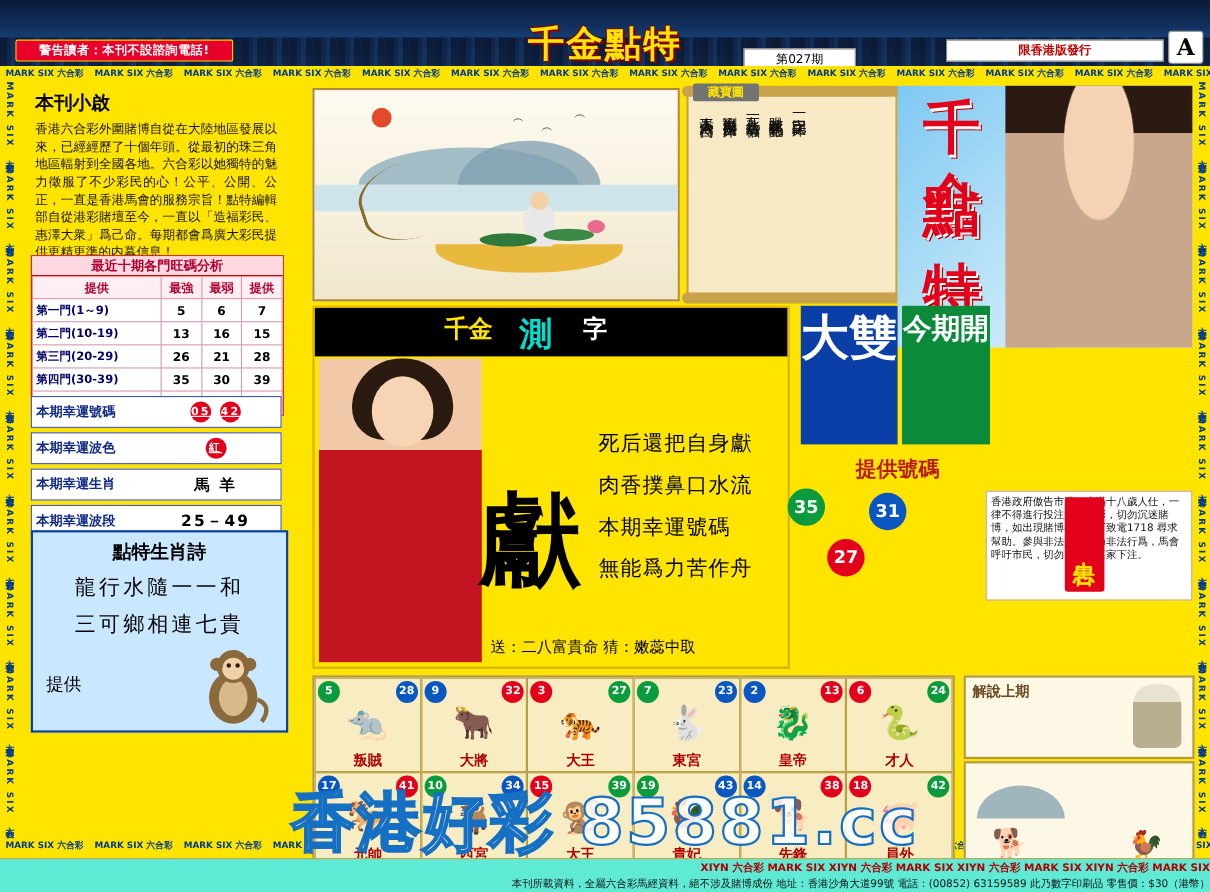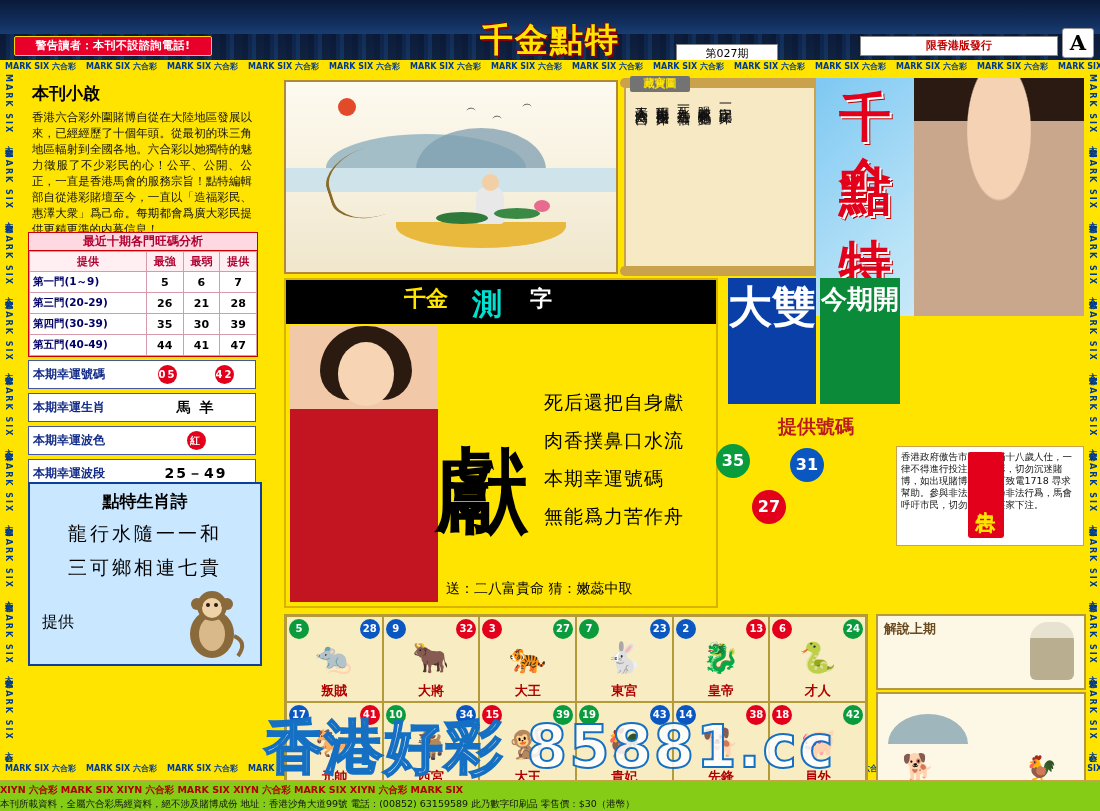--- a/index.html
+++ b/index.html
@@ -49,21 +49,21 @@
   .an-table{width:100%;border-collapse:collapse;font-size:11px;}
   .an-table th{background:#ffeef2;border:1px solid #d79aab;color:#b00030;font-size:11px;height:17px;font-weight:bold;}
   .an-table td{border:1px solid #d79aab;text-align:center;height:18px;color:#000;font-weight:bold;}
   .an-table td.lab{text-align:left;padding-left:3px;font-size:10.5px;color:#006;font-weight:bold;}
 
   
   .lucky{position:absolute;left:12px;top:286px;width:228px;}
   .lucky-row{display:flex;align-items:center;height:27px;border:1px solid #4455aa;background:#fff;margin-bottom:4px;}
   .lucky-lab{width:104px;font-size:12px;font-weight:bold;color:#102a86;padding-left:4px;font-family:"DejaVu Serif",serif;}
   .lucky-val{flex:1;text-align:center;font-size:14px;font-weight:bold;color:#000;letter-spacing:2px;}
-  .ballsm{display:inline-block;width:19px;height:19px;border-radius:50%;color:#fff;font-size:10px;line-height:19px;margin:0 19px;font-weight:bold;}
+  .ballsm{display:inline-block;width:19px;height:19px;border-radius:50%;color:#fff;font-size:10px;line-height:19px;margin:0 4px;font-weight:bold;text-decoration:underline;}
   .b-red{background:#e3001b;}
 
   
   .poem{position:absolute;left:12px;top:408px;width:230px;height:180px;background:#c9e7ff;border:2px solid #0f3f9c;}
   .poem-t{text-align:center;font-size:17px;font-weight:bold;color:#000;font-family:"DejaVu Serif",serif;margin-top:6px;}
   .poem-l{text-align:center;font-size:19px;color:#000;font-family:"DejaVu Serif",serif;margin-top:8px;letter-spacing:3px;}
   .poem-s{position:absolute;left:12px;top:128px;font-size:16px;color:#000;font-family:"DejaVu Serif",serif;}
   .monkey{position:absolute;right:8px;bottom:2px;width:74px;height:78px;}
 
   
@@ -147,22 +147,22 @@
   .sage{position:absolute;right:10px;top:6px;width:44px;height:58px;background:linear-gradient(180deg,#e8e2d0 0 28%,#b9ae90 28% 100%);border-radius:18px 18px 6px 6px;}
   .mountain{position:absolute;left:10px;top:20px;width:80px;height:30px;background:#9fb6bd;border-radius:50% 50% 0 0/100% 100% 0 0;}
   .dog{position:absolute;left:24px;bottom:8px;font-size:26px;color:#7a5a2a;}
   .rooster{position:absolute;right:26px;bottom:6px;font-size:26px;color:#7a5a2a;}
 
   
   .wm{position:absolute;left:0;top:712px;width:1100px;height:70px;text-align:center;font-size:58px;font-weight:bold;
       color:rgba(255,255,255,.85);-webkit-text-stroke:2px #1570c4;font-family:"DejaVu Sans",sans-serif;line-height:70px;letter-spacing:2px;}
 
   
-  .footer{position:absolute;left:0;top:780px;width:1100px;height:31px;background:#84cc16;border-top:1px solid #c9a24b;
-          font-size:9.5px;color:#111;text-align:left;line-height:14px;padding-top:2px;box-sizing:border-box;}
+  .footer{position:absolute;left:0;top:780px;width:1100px;height:31px;background:#5eead4;border-top:1px solid #c9a24b;
+          font-size:9.5px;color:#111;text-align:right;line-height:14px;padding-top:2px;box-sizing:border-box;}
   .footer .l1{color:#b00000;font-weight:bold;}
 </style>
 </head>
 <body>
 
 <div class="page">
 
   <div class="topbar">
     <div class="skyline"></div>
     <div class="warnbox">警告讀者：本刊不設諮詢電話!</div>
@@ -197,20 +197,26 @@
             </tr>
           </thead>
         <tbody id="anBody">
             <tr>
               <td class="lab">第一門(1～9)</td>
               <td>5</td>
               <td>6</td>
               <td>7</td>
             </tr>
             <tr>
+              <td class="lab">第二門(10-19)</td>
+              <td>13</td>
+              <td>16</td>
+              <td>15</td>
+            </tr>
+            <tr>
               <td class="lab">第三門(20-29)</td>
               <td>26</td>
               <td>21</td>
               <td>28</td>
             </tr>
             <tr>
               <td class="lab">第四門(30-39)</td>
               <td>35</td>
               <td>30</td>
               <td>39</td>
@@ -224,26 +230,26 @@
           </tbody>
       </table>
     </div>
 
     <div class="lucky" id="luckyBox">
         <div class="lucky-row">
           <div class="lucky-lab">本期幸運號碼</div>
           <div class="lucky-val"><span class="ballsm b-red">05</span><span class="ballsm b-red">42</span></div>
         </div>
         <div class="lucky-row">
+          <div class="lucky-lab">本期幸運波色</div>
+          <div class="lucky-val"><span class="ballsm b-red">紅</span></div>
+        </div>
+        <div class="lucky-row">
           <div class="lucky-lab">本期幸運生肖</div>
           <div class="lucky-val">馬 羊</div>
-        </div>
-        <div class="lucky-row">
-          <div class="lucky-lab">本期幸運波色</div>
-          <div class="lucky-val"><span class="ballsm b-red">紅</span></div>
         </div>
         <div class="lucky-row">
           <div class="lucky-lab">本期幸運波段</div>
           <div class="lucky-val">25－49</div>
         </div>
       </div>
 
     <div class="poem">
       <div class="poem-t">點特生肖詩</div>
       <div class="poem-l">龍行水隨一一和</div>

